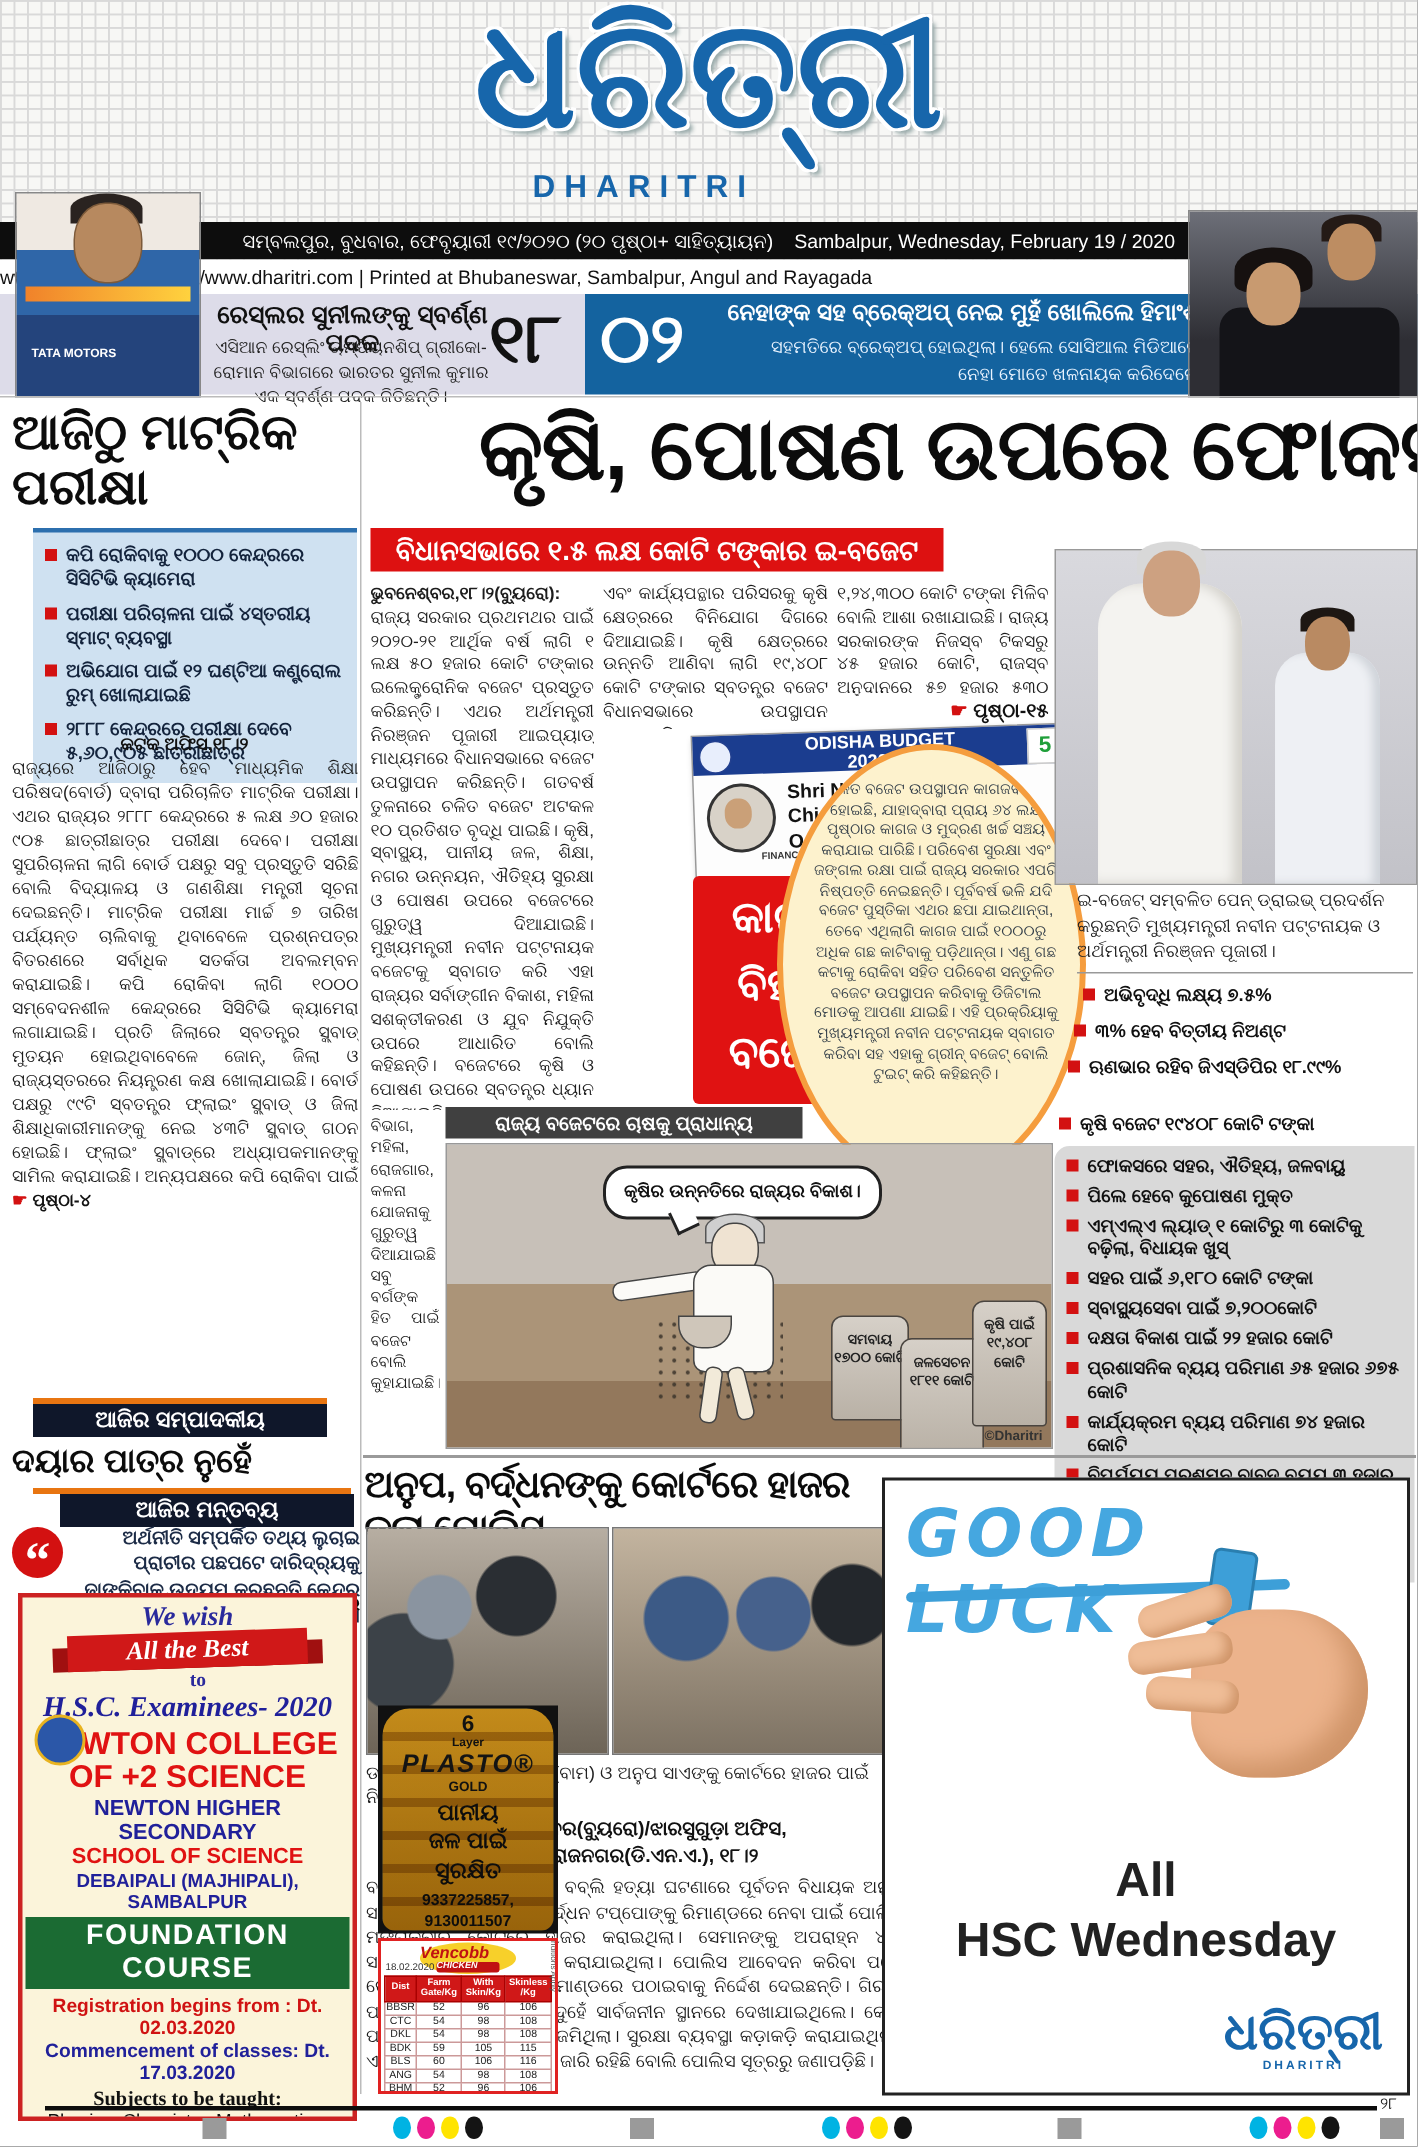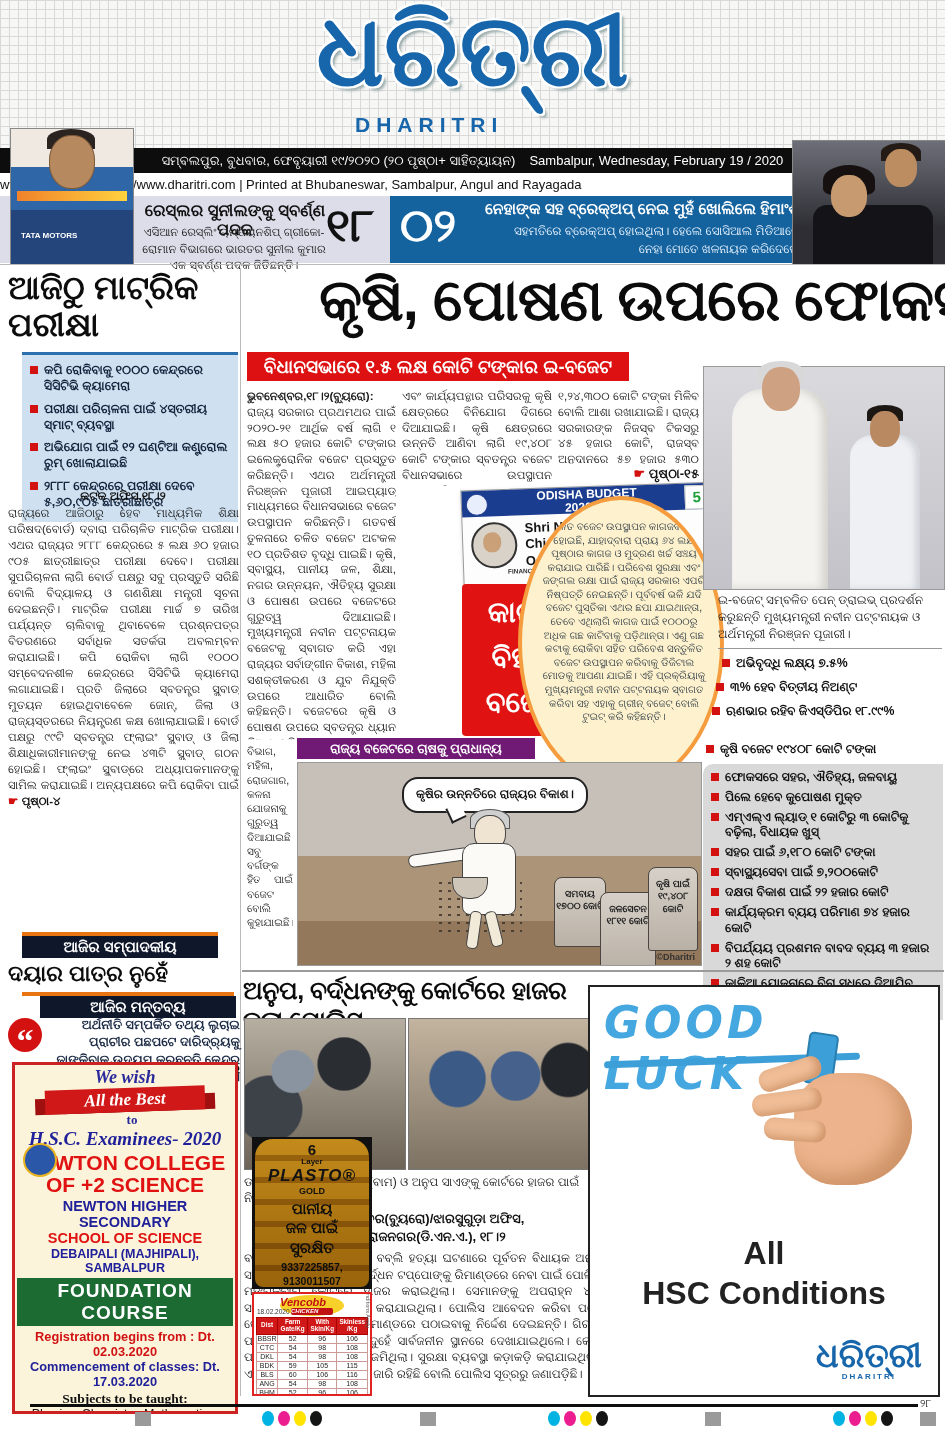--- a/index.html
+++ b/index.html
@@ -104,21 +104,21 @@
   .cm-divider{left:718px;top:648px;width:224px;height:1px;background:#999;}
   .hl{display:flex;gap:6px;font-size:12.3px;font-weight:bold;color:#101010;line-height:1.26;}
   .hl .sq{margin-top:3px;}
   .hl-a{left:722px;top:656px;width:215px;}
   .hl-b{left:716px;top:680px;width:222px;}
   .hl-c{left:712px;top:704px;width:226px;}
   .hl-d{left:706px;top:742px;width:232px;}
   .graybox{left:703px;top:764px;width:240px;background:#d9d9d9;border-radius:10px 0 0 0;padding:6px 8px 8px 8px;box-sizing:border-box;}
   .graybox .hl{margin-bottom:4.5px;}
   
-  .cart-title{left:297px;top:738px;width:238px;height:21px;background:#701a75;color:#fff;font-weight:bold;font-size:13px;
+  .cart-title{left:297px;top:738px;width:238px;height:21px;background:#404040;color:#fff;font-weight:bold;font-size:13px;
     text-align:center;line-height:21px;}
   .cartoon{left:297px;top:762px;width:403px;height:202px;border:1px solid #999;overflow:hidden;
     background:linear-gradient(180deg,#c7c0b8 0 46%,#ab9478 46% 78%,#93785c 78% 100%);}
   .bubble{position:absolute;left:104px;top:14px;width:182px;height:32px;background:#fff;border:2px solid #222;border-radius:16px;
     font-size:12px;font-weight:bold;color:#111;text-align:center;line-height:30px;}
   .bubble-tail{position:absolute;left:150px;top:42px;width:14px;height:14px;background:#fff;border-right:2px solid #222;border-bottom:2px solid #222;transform:rotate(65deg);}
   .man{position:absolute;left:128px;top:52px;width:110px;height:140px;}
   .man-head{position:absolute;left:48px;top:0;width:30px;height:34px;border-radius:46%;background:#efe3d2;border:1.5px solid #444;}
   .man-hair{position:absolute;left:44px;top:-6px;width:38px;height:18px;border-radius:50% 50% 0 0;background:#cfcfcf;border:1.5px solid #555;}
   .man-body{position:absolute;left:36px;top:28px;width:52px;height:70px;background:#fbfaf7;border:1.5px solid #444;border-radius:12px 12px 8px 8px;}
@@ -388,20 +388,24 @@
     <div class="hl">
         <span class="sq"></span>
         <span>ସ୍ବାସ୍ଥ୍ୟସେବା ପାଇଁ ୭,୨୦୦କୋଟି</span>
       </div>
     <div class="hl">
         <span class="sq"></span>
         <span>ଦକ୍ଷତା ବିକାଶ ପାଇଁ ୨୨ ହଜାର କୋଟି</span>
       </div>
     <div class="hl">
         <span class="sq"></span>
+        <span>ପ୍ରଶାସନିକ ବ୍ୟୟ ପରିମାଣ ୬୫ ହଜାର ୬୭୫ କୋଟି</span>
+      </div>
+    <div class="hl">
+        <span class="sq"></span>
         <span>କାର୍ଯ୍ୟକ୍ରମ ବ୍ୟୟ ପରିମାଣ ୭୪ ହଜାର କୋଟି</span>
       </div>
     <div class="hl">
         <span class="sq"></span>
         <span>ବିପର୍ଯ୍ୟୟ ପ୍ରଶମନ ବାବଦ ବ୍ୟୟ ୩ ହଜାର ୨ ଶହ କୋଟି</span>
       </div>
     <div class="hl">
         <span class="sq"></span>
         <span>କାଳିଆ ଯୋଜନାରେ ବିନା ସୁଧରେ ଦିଆଯିବ ୬୦୫ କୋଟିର ଋଣ</span>
       </div>
@@ -540,21 +544,21 @@
     <div class="gl-title">GOOD LUCK</div>
     <div class="gl-underline"></div>
     <div class="gl-hand">
       <div class="marker"></div>
       <div class="palm"></div>
       <div class="fing f1"></div>
       <div class="fing f2"></div>
       <div class="fing f3"></div>
     </div>
     <div class="gl-line1">All</div>
-    <div class="gl-line2">HSC Conditions</div>
+    <div class="gl-line2">HSC Wednesday</div>
     <div class="gl-logo">
       <div class="gl-logo-main">ଧରିତ୍ରୀ</div>
       <div class="gl-logo-sub">DHARITRI</div>
     </div>
   </div>
 
   <div class="abs foot-rule"></div>
   <div class="abs foot-page">୨୮</div>
   <div class="abs regsq" style="left:135px;"></div>
   <div class="abs dots" style="left:262px;">

